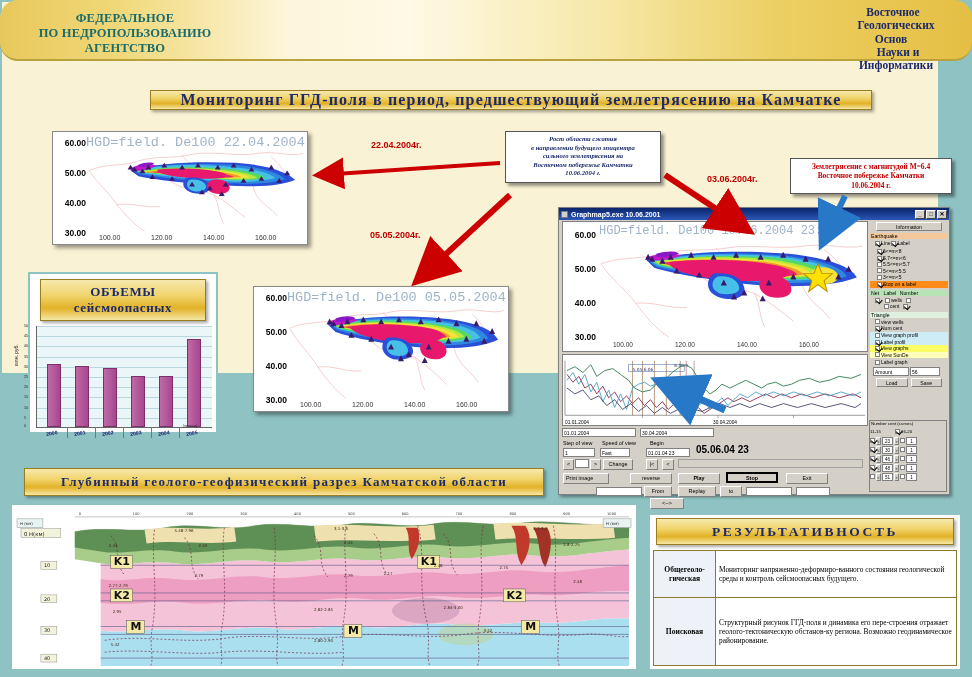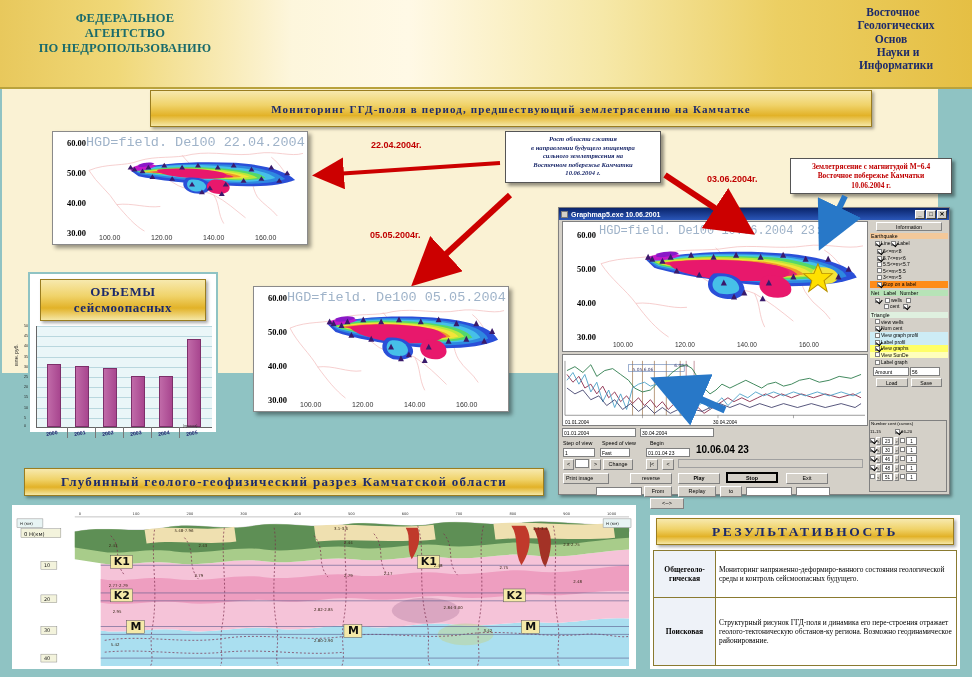--- a/index.html
+++ b/index.html
@@ -5,23 +5,24 @@
   * { box-sizing: border-box; }
   html, body { margin:0; padding:0; }
   body {
     width:972px; height:677px; overflow:hidden;
     font-family:"Liberation Serif", serif;
     background:#8fc3c3;
     position:relative;
   }
   
   #header {
-    position:absolute; left:0; top:0; width:972px; height:89px;
+    position:absolute; left:0; top:0; width:972px; height:61px;
     background:linear-gradient(to right,#e8c85c 0%,#f0d878 12%,#fdf6dc 30%,#fff9e6 42%,#f6e8a8 62%,#eccf63 80%,#e5bf44 100%);
     border-bottom:2px solid #b9a23c;
+    border-radius:18px;
   }
   #agency {
     position:absolute; left:10px; top:11px; width:230px;
     text-align:center; color:#1a6b6b; font-weight:bold; font-size:12.5px;
     line-height:15px; letter-spacing:.2px;
   }
   #maintitle {
     position:absolute; left:290px; top:14px; width:420px; text-align:center;
     color:#1c2a6b; font-weight:bold; font-size:14.5px; line-height:23px;
     letter-spacing:2.4px;
@@ -44,22 +45,22 @@
   }
   
   .banner {
     background:linear-gradient(to bottom,#f7e9ae 0%,#f0d36a 40%,#e2b228 70%,#f5e7a5 100%);
     border:1px solid #9a7d20;
     color:#1c2a6b; font-weight:bold; text-align:center;
     box-shadow:2px 2px 3px rgba(0,0,0,.35);
     display:flex; align-items:center; justify-content:center;
   }
   #banner-monitor {
-    position:absolute; left:150px; top:90px; width:722px; height:37px;
-    font-size:11px; letter-spacing:1.15px;
+    position:absolute; left:150px; top:90px; width:722px; height:20px;
+    font-size:16px; letter-spacing:1.15px;
   }
   #banner-section {
     position:absolute; left:24px; top:468px; width:520px; height:28px;
     font-size:13px; letter-spacing:1.3px;
   }
 
   
   .mapframe {
     position:absolute; background:#fff; border:1px solid #8a8a8a;
     box-shadow:3px 3px 4px rgba(0,0,0,.4);
@@ -68,21 +69,21 @@
   #map1 { left:52px; top:131px; width:256px; height:114px; }
   #map2 { left:253px; top:286px; width:256px; height:126px; }
 
   .maptitle {
     position:absolute; left:33px; top:3px; font-size:13.5px;
     color:#9fb3c9; font-family:"Liberation Mono", monospace;
     white-space:nowrap; letter-spacing:0px;
   }
   .axisY { position:absolute; left:2px; top:0; width:34px; height:100%;
     font-size:8.5px; font-family:"Liberation Sans",sans-serif; color:#000; font-weight:bold;}
-  .axisY span { position:absolute; right:3px;font-family:Liberation Serif, serif; }
+  .axisY span { position:absolute; right:3px; }
   .axisX { position:absolute; bottom:1px; left:34px; right:2px; height:9px;
     font-size:7px; font-family:"Liberation Sans",sans-serif; color:#333;}
   .axisX span { position:absolute; }
 
   .mapcanvas { position:absolute; left:34px; top:10px; right:2px; bottom:11px; }
   .mapcanvas svg { width:100%; height:100%; display:block;}
 
   
   .callout {
     position:absolute; background:#fff; border:1px solid #555;
@@ -225,22 +226,22 @@
     font-size:7.4px; line-height:9.4px; color:#000; background:#fff;}
   #restable td.k { width:62px; font-weight:bold; text-align:center; font-size:7.6px;
     background:#eef2f8;}
 </style>
 </head>
 <body>
 
 <div id="header">
   <div id="agency">
     <div>ФЕДЕРАЛЬНОЕ</div>
+    <div>ПО НЕДРОПОЛЬЗОВАНИЮ</div>
     <div>АГЕНТСТВО</div>
-    <div>ПО НЕДРОПОЛЬЗОВАНИЮ</div>
   </div>
   <div id="dept">
     <span class="l">Восточное</span>
     <span class="l">Геологических</span>
     <span class="l">Основ</span>
     <span class="l">Науки и</span>
     <span class="l">Информатики</span>
   </div>
 </div>
 
@@ -629,21 +630,21 @@
       <div class="ctl" style="left:0;top:0;width:74px">01.01.2004</div>
       <div class="ctl" style="left:78px;top:0;width:74px">30.04.2004</div>
 
       <span class="lbl" style="left:1px;top:12px">Step of view</span>
       <span class="lbl" style="left:40px;top:12px">Speed of view</span>
       <span class="lbl" style="left:88px;top:12px">Begin</span>
 
       <div class="ctl" style="left:1px;top:20px;width:32px">1</div>
       <div class="ctl" style="left:38px;top:20px;width:30px">Fast</div>
       <div class="ctl" style="left:84px;top:20px;width:44px">01.01.04  23</div>
-      <div class="bigdate" style="left:134px;top:16px">10.06.04  23</div>
+      <div class="bigdate" style="left:134px;top:16px">05.06.04  23</div>
 
       <div class="btn" style="left:1px;top:31px;width:11px">&lt;</div>
       <div class="ctl" style="left:13px;top:31px;width:14px"></div>
       <div class="btn" style="left:28px;top:31px;width:11px">&gt;</div>
       <div class="btn" style="left:41px;top:31px;width:30px">Change</div>
       <div class="btn" style="left:84px;top:31px;width:12px">|&lt;</div>
       <div class="btn" style="left:100px;top:31px;width:12px">&lt;</div>
       <div class="ctl" style="left:116px;top:31px;width:185px;background:#d4d0c8;border:1px solid #a0a0a0"></div>
 
       <div class="btn" style="left:1px;top:45px;width:46px;text-align:left;padding-left:2px">Print image</div>

